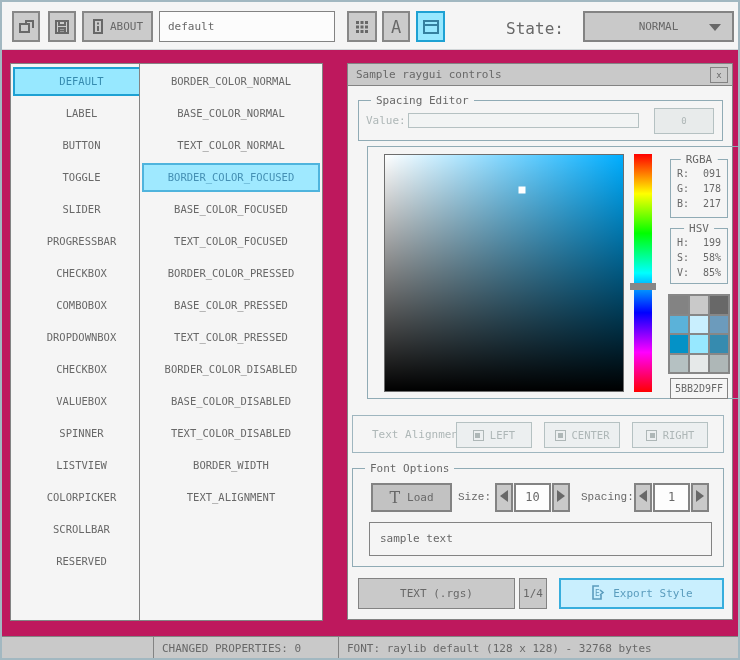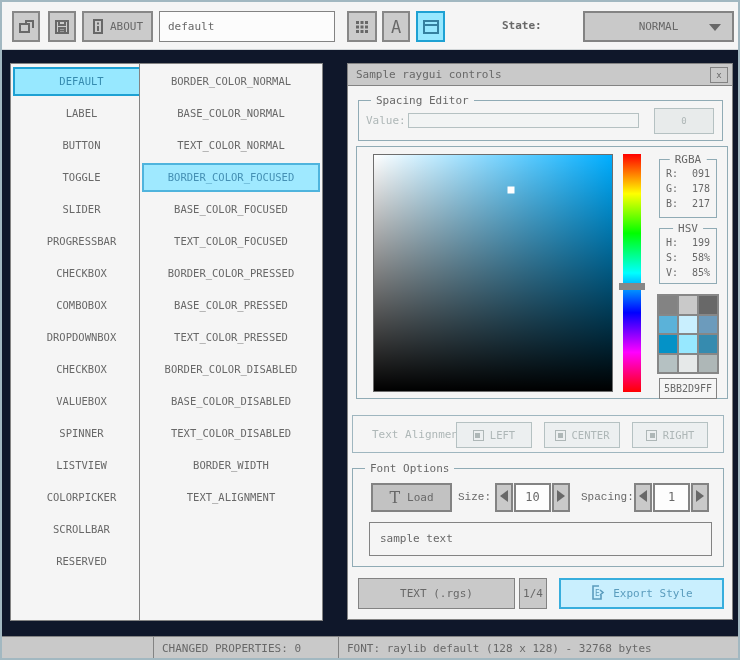--- a/index.html
+++ b/index.html
@@ -1,32 +1,32 @@
 <!DOCTYPE html>
 <html><head>
 <meta charset="utf-8">
 <style>
   html,body{margin:0;padding:0;background:#e8e8e8;}
   *{box-sizing:border-box;font-family:"DejaVu Sans Mono",monospace;}
-  .app{position:relative;width:740px;height:660px;background:#0f172a;border:2px solid #a2b8c1;overflow:hidden;color:#686868;}
+  .app{position:relative;width:740px;height:660px;background:#be185d;border:2px solid #a2b8c1;overflow:hidden;color:#686868;}
 
   
   .toolbar{position:absolute;left:0;top:0;width:100%;height:48px;border-bottom:1px solid #d2d6d8;background:#f5f5f5;}
   .tbtn{position:absolute;top:9px;height:31px;background:#cbcbcb;border:2px solid #878787;color:#686868;
         display:flex;align-items:center;justify-content:center;gap:6px;font-size:11px;cursor:pointer;padding:0;}
   .tbtn svg{display:block;}
   .tb-open{left:10px;width:28px;}
   .tb-save{left:46px;width:28px;}
   .tb-about{left:80px;width:71px;}
   .tb-name{position:absolute;left:157px;top:9px;width:176px;height:31px;border:1px solid #838383;background:#fcfcfc;
            font-size:11px;color:#686868;padding:0 8px;outline:none;}
   .tb-grid{left:345px;width:30px;}
   .tb-font{left:380px;width:28px;font-family:"DejaVu Serif",serif;font-size:17px;}
   .tb-layout{left:414px;width:29px;background:#97e8ff;border-color:#1ea1d3;}
-  .state-label{position:absolute;left:500px;top:17px;width:66px;text-align:left;font-size:11px;font-weight:bold;}
+  .state-label{position:absolute;left:500px;top:17px;width:66px;text-align:center;font-size:16px;}
   .state-dd{position:absolute;left:581px;top:9px;width:151px;height:31px;background:#c9c9c9;border:2px solid #838383;
             display:flex;align-items:center;justify-content:center;font-size:11px;cursor:pointer;}
   .dd-arrow{position:absolute;right:11px;top:11px;width:0;height:0;border-left:6px solid transparent;
             border-right:6px solid transparent;border-top:7px solid #686868;}
 
   
   .listview{position:absolute;top:61px;height:558px;border:1px solid #838383;background:#f5f5f5;overflow:hidden;}
   .controls-list{left:8px;width:143px;}
   .props-list{left:137px;width:184px;}
   .list-item{height:29px;margin:3px 2px 0 2px;line-height:27px;text-align:center;font-size:10.5px;
@@ -47,21 +47,21 @@
 
   
   .pe{left:10px;top:36px;width:365px;height:41px;}
   .pe-value-label{position:absolute;left:7px;top:13px;font-size:11px;color:#aeb7b7;}
   .pe-textbox{position:absolute;left:49px;top:12px;width:231px;height:15px;border:1px solid #b5c1c2;background:#f2f4f4;
               font-size:10px;color:#aeb7b7;padding:0 4px;outline:none;}
   .pe-zero{position:absolute;left:295px;top:7px;width:60px;height:26px;background:#e8ebeb;border:1px solid #b5c1c2;
            color:#aeb7b7;font-size:9px;cursor:pointer;}
 
   
-  .cp{left:8px;top:82px;width:372px;height:253px;}
+  .cp{left:19px;top:82px;width:372px;height:253px;}
   .sat{position:absolute;left:16px;top:7px;width:240px;height:238px;border:1px solid #6d6d6d;
        background-image:linear-gradient(to bottom,rgba(0,0,0,0) 0%,#000 100%),
                         linear-gradient(to right,#fff 0%,rgba(255,255,255,0) 100%);cursor:crosshair;}
   .sat-cursor{position:absolute;width:7px;height:7px;background:#ffffff;transform:translate(-50%,-50%);}
   .hue{position:absolute;left:266px;top:7px;width:18px;height:238px;cursor:pointer;
        background:linear-gradient(to bottom,#ff0000 0%,#ffff00 16.7%,#00ff00 33.3%,#00ffff 50%,#0000ff 66.7%,#ff00ff 83.3%,#ff0000 100%);}
   .hue-handle{position:absolute;left:-4px;right:-4px;height:7px;background:#878787;}
   .mini-gb{position:absolute;border:1px solid #90abb5;font-size:10px;}
   .rgba-box{left:302px;top:12px;width:58px;height:59px;}
   .hsv-box{left:302px;top:81px;width:58px;height:56px;}

